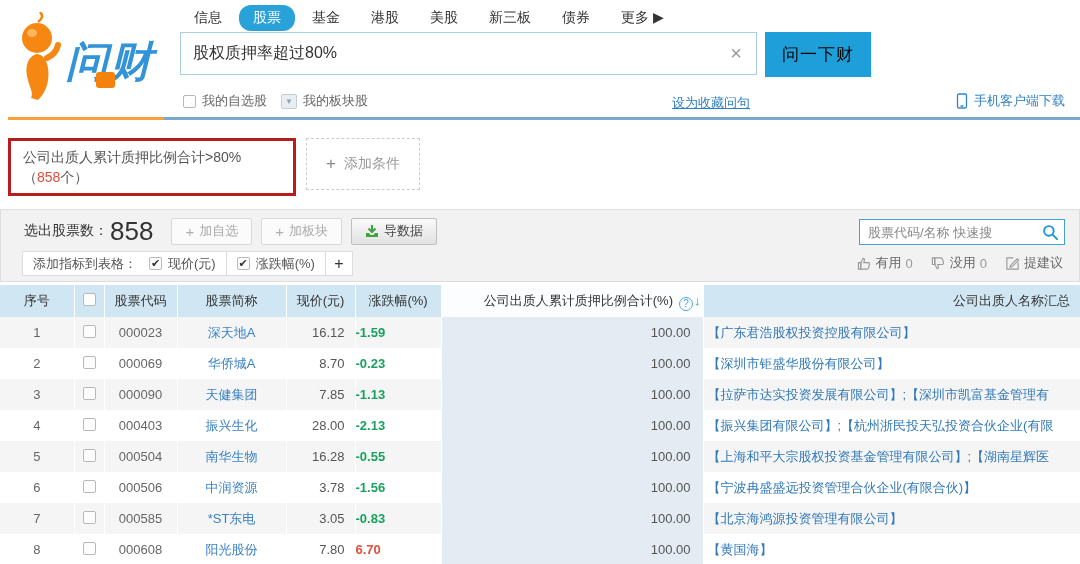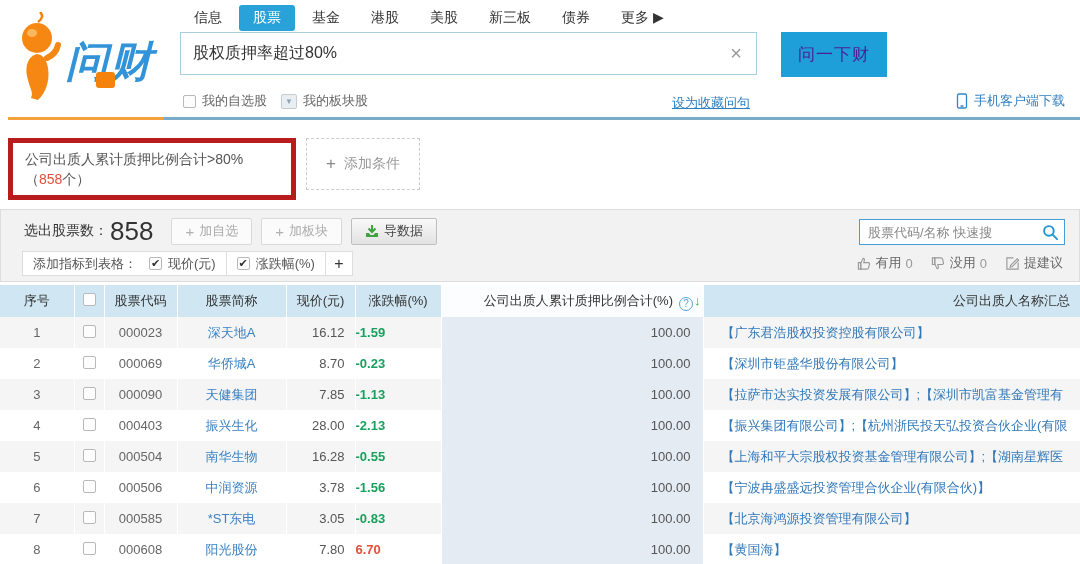--- a/index.html
+++ b/index.html
@@ -7,41 +7,41 @@
   .page { position:relative; width:1080px; height:564px; overflow:hidden; background:#fff; }
 
   
   .logo { position:absolute; left:8px; top:12px; width:165px; height:95px;font-style:italic; }
   .logo-text { position:absolute; left:58px; top:22px; font-size:42px; font-weight:bold; color:#3293d8; letter-spacing:2px; }
   .logo-bubble { position:absolute; left:88px; top:60px; width:19px; height:16px; background:#f5820b; border-radius:3px; }
   .logo-bubble:after { content:""; position:absolute; left:2px; bottom:-4px; border:4px solid transparent; border-top-color:#f5820b; }
 
   .top-nav { position:absolute; left:180px; top:5px; white-space:nowrap; }
   .nav-item { display:inline-block; padding:4px 14px; margin-right:3px; font-size:14px; color:#333; cursor:pointer; }
-  .nav-item.active { background:#29a2da; color:#fff; border-radius:3px; }
+  .nav-item.active { background:#29a2da; color:#fff; border-radius:12px; }
 
   .main-search { position:absolute; left:180px; top:32px; width:577px; height:43px; border:1px solid #a9cede; background:#fff; }
   .main-search input { position:absolute; left:0; top:0; width:100%; height:100%; border:none; outline:none; padding:0 36px 0 12px; font-size:16px; color:#333; font-family:inherit; background:transparent; }
   .clear-x { position:absolute; right:14px; top:9px; font-size:20px; color:#999; cursor:pointer; line-height:22px; }
-  .ask-btn { position:absolute; left:765px; top:32px; width:106px; height:45px; background:#1f9fd9; color:#4c1d95; font-size:17px; border:none; text-align:center; line-height:45px; cursor:pointer; letter-spacing:1px;margin-left:16px; }
+  .ask-btn { position:absolute; left:765px; top:32px; width:106px; height:45px; background:#1f9fd9; color:#000000; font-size:17px; border:none; text-align:center; line-height:45px; cursor:pointer; letter-spacing:1px; }
 
   .opt-row { position:absolute; left:183px; top:92px; display:flex; align-items:center; gap:14px; font-size:13px; color:#666; }
   .opt { display:flex; align-items:center; gap:6px; }
   .cb { display:inline-block; width:13px; height:13px; background:#fdfdfd; border:1px solid #b9b9b9; border-radius:2px; font-size:11px; line-height:11px; text-align:center; color:#333; }
   .cb.checked:before { content:"\2714"; }
   .combo { display:inline-block; width:16px; height:15px; background:#e9eef2; border:1px solid #c6cdd2; border-radius:2px; font-size:8px; line-height:13px; text-align:center; color:#8fa4b0; }
 
   .fav-link { position:absolute; left:672px; top:94px; font-size:13px; color:#2e7fc1; text-decoration:underline; cursor:pointer; }
   .mobile-dl { position:absolute; left:956px; top:92px; display:flex; align-items:center; gap:6px; font-size:13px; color:#2e7fc1; cursor:pointer; }
 
   .sep-orange { position:absolute; left:8px; top:117px; width:156px; height:3px; background:#f5a23c; }
   .sep-blue { position:absolute; left:164px; top:117px; right:0; height:3px; background:#7aa9c9; }
 
   
-  .cond-box { position:absolute; left:8px; top:138px; width:288px; min-height:52px; border:5px solid #b91c1c; padding:6px 12px; font-size:14px; line-height:20px; color:#555; }
+  .cond-box { position:absolute; left:8px; top:138px; width:288px; min-height:52px; border:3px solid #b91c1c; padding:6px 12px; font-size:14px; line-height:20px; color:#555; }
   .cond-count { color:#e2503b; }
   .add-cond { position:absolute; left:306px; top:138px; width:114px; height:52px; border:1px dashed #ccc; color:#999; font-size:14px; display:flex; align-items:center; justify-content:center; gap:8px; cursor:pointer; }
   .add-cond .plus { font-size:17px; color:#888; }
 
   
   .panel { position:absolute; left:0; top:209px; width:1080px; height:73px; background:#f2f2f2; border:1px solid #ddd; }
   .sel-row { position:absolute; left:23px; top:6px; display:flex; align-items:center; height:30px; }
   .sel-label { font-size:14px; color:#333; }
   .sel-count { font-size:26px; color:#333; margin:0 18px 0 2px; }
   .btn { height:27px; padding:0 13px; font-size:13px; display:inline-flex; align-items:center; gap:5px; margin-right:9px; cursor:pointer; border-radius:2px; }
@@ -74,21 +74,21 @@
   .c-seq { text-align:center; color:#666; }
   .c-cb { text-align:center; }
   .c-code { text-align:center; color:#666; }
   .c-name { text-align:center; }
   .c-name a { color:#3b82c4; text-decoration:none; cursor:pointer; }
   .c-price { text-align:right; padding-right:10px; }
   .c-chg { text-align:left; padding-right:12px;font-weight:bold; }
   .chg-down { color:#18a15e; }
   .chg-up { color:#e2503b; }
   .c-ratio { text-align:right; padding-right:12px; background:#e4ebf2; }
-  .c-comp { padding-left:18px; white-space:nowrap; border-right:none; }
+  .c-comp { padding-left:4px; white-space:nowrap; border-right:none; }
   .c-comp a { color:#3178b9; text-decoration:none; cursor:pointer; }
   .qmark { display:inline-block; width:14px; height:14px; line-height:12px; border:1px solid #53a7dc; border-radius:50%; color:#53a7dc; font-size:10px; text-align:center; margin:0 1px 0 6px; vertical-align:-2px; }
   .sort-arrow { color:#28b24b; font-weight:bold; font-size:13px; }
 </style>
 </head>
 <body>
 
 <div class="page">
 
   <div class="logo">

